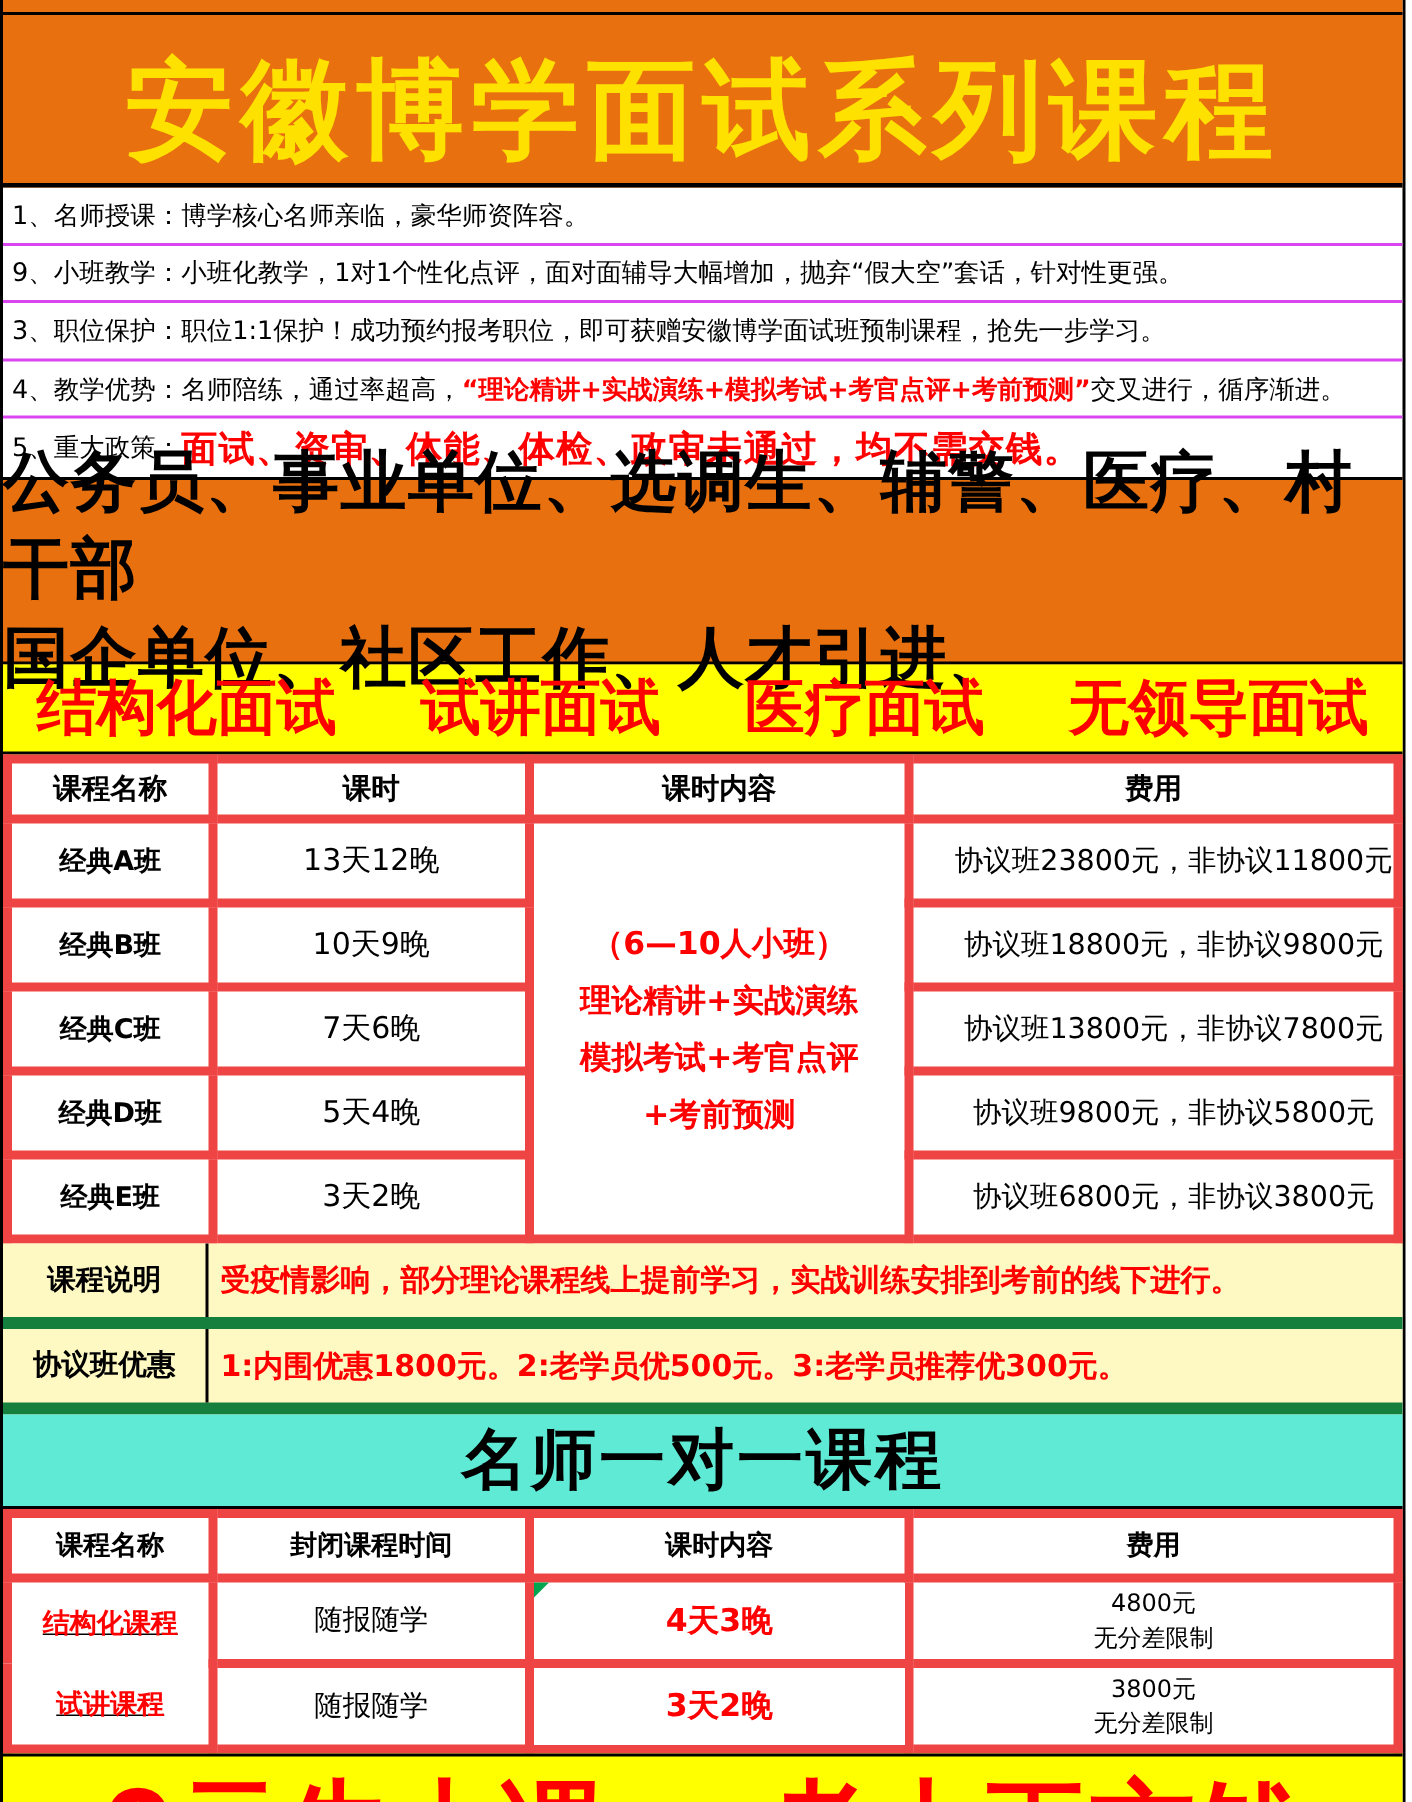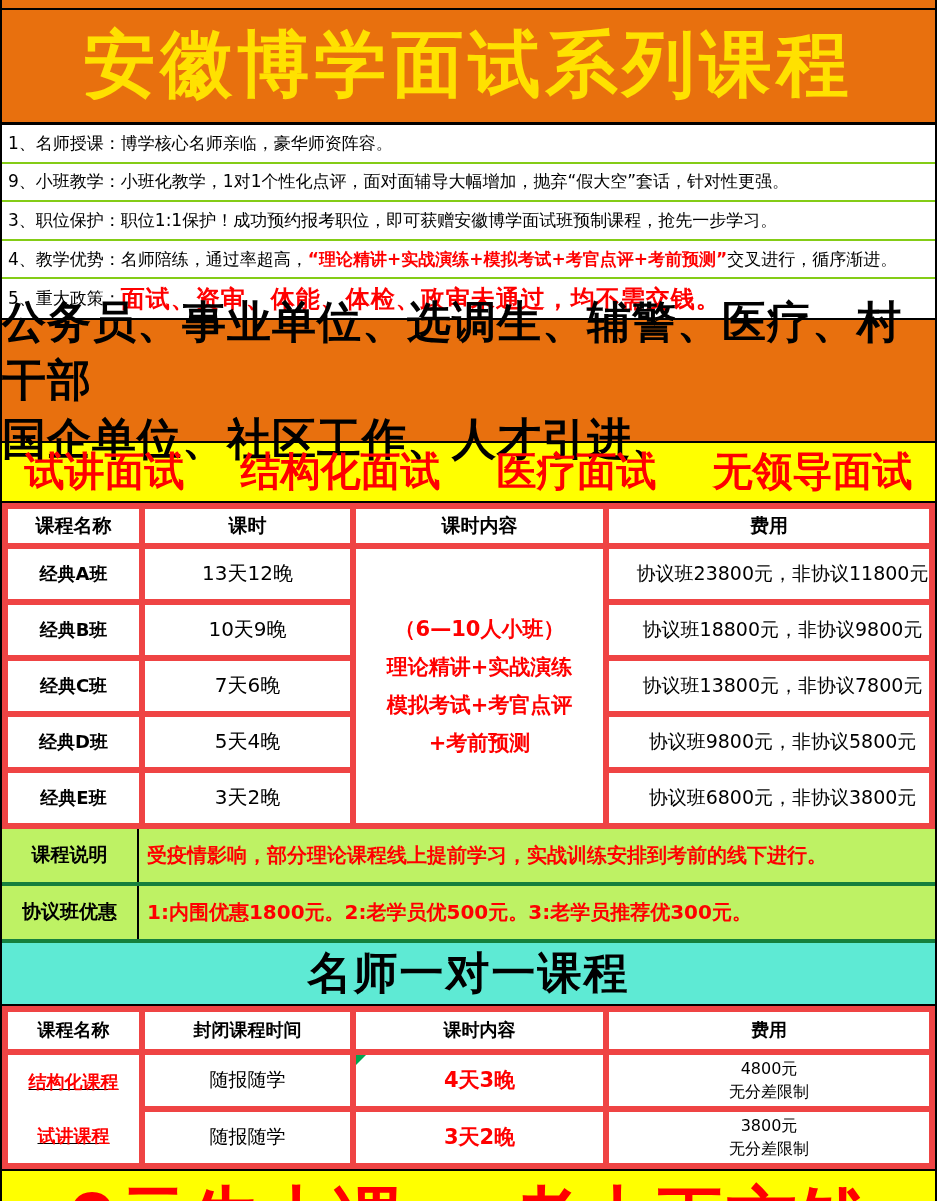--- a/index.html
+++ b/index.html
@@ -12,37 +12,37 @@
     border-right: 2px solid #000;
     border-bottom: 2px solid #000;
     background: #fff;
   }
 
   
   .title-band {
     position: relative;
     height: 125px;
     background: #E8700E;
-    display: flex; align-items: center; justify-content: center;
+    display: flex; align-items: flex-end; justify-content: center;
     border-bottom: 3px solid #000;
   }
   .title-rule { position: absolute; top: 8px; left: 0; right: 0; height: 2px; background: #000; }
   .title-band h1 {
     margin: 0; padding-top: 8px;
     font-family: "DejaVu Serif", serif;
     font-size: 72px; font-weight: bold;
     color: #FFE100; letter-spacing: 5px; white-space: nowrap;
   }
 
   
   .feature-row {
     height: 38.6px;
     display: flex; align-items: center;
     padding-left: 6px;
-    border-bottom: 2px solid #84cc16;
+    border-bottom: 2px solid #d946ef;
     font-size: 17px; color: #000;
     white-space: nowrap; overflow: hidden;
   }
   .feature-row:last-child { border-bottom: none; }
   .feature-highlight { color: #FF0000; font-weight: bold; }
   .feature-highlight-large {
     color: #FF0000; font-weight: bold; font-size: 24px;
     font-family: "DejaVu Serif", serif; letter-spacing: 1px;
   }
 
@@ -74,22 +74,22 @@
   .course-table td { height: 56px; }
   .cell-name { font-weight: bold; font-size: 18px; }
   .cell-hours { font-size: 20px; }
   .cell-fee { font-size: 19px; padding-left: 27px; }
   .cell-merged { color: #FF0000; font-weight: bold; font-size: 21px; line-height: 38px; }
 
   
   .note-row {
     display: grid; grid-template-columns: 137px 1fr;
     height: 57px;
-    background: #bef264;
-    border-bottom: 4px solid #15803d;
+    background: #fef9c3;
+    border-bottom: 8px solid #15803d;
   }
   .note-label {
     display: flex; align-items: center; justify-content: center;
     font-weight: bold; font-size: 19px; color: #000;
     border-right: 2px solid #000;
   }
   .note-text {
     display: flex; align-items: center;
     padding-left: 8px;
     color: #FF0000; font-weight: bold; font-size: 20px;
@@ -164,22 +164,22 @@
           <span class="feature-highlight-large">面试、资审、体能、体检、政审未通过，均不需交钱。</span>
       </div>
     </div>
 
     <div class="audience-band">
       <div>公务员、事业单位、选调生、辅警、医疗、村干部</div>
       <div>国企单位、社区工作、人才引进、</div>
     </div>
 
     <div class="types-band">
+      <span>结构化面试</span>
       <span>试讲面试</span>
-      <span>结构化面试</span>
       <span>医疗面试</span>
       <span>无领导面试</span>
     </div>
 
     <table class="course-table">
       <colgroup>
           <col style="width:137px">
           <col style="width:211px">
           <col style="width:253px">
           <col>

